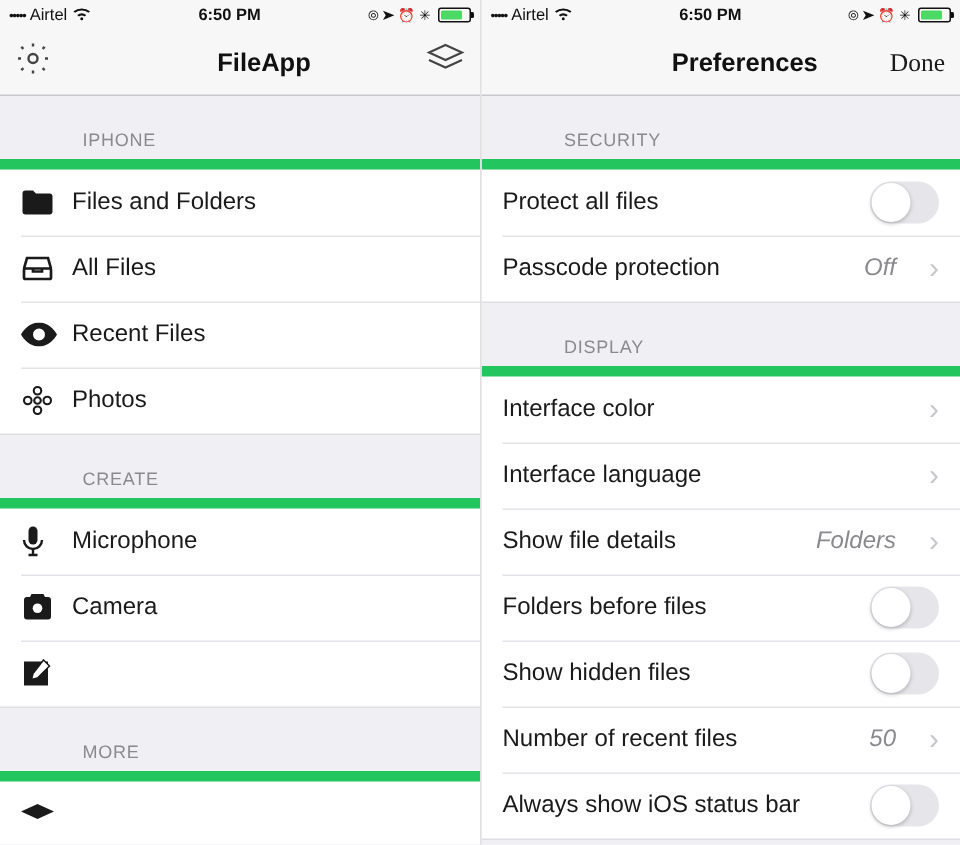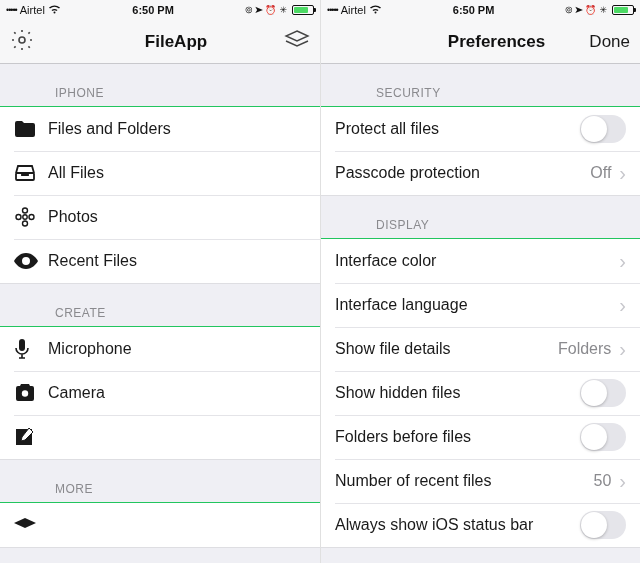--- a/index.html
+++ b/index.html
@@ -13,32 +13,32 @@
   .sb-center { flex: 1; text-align: center; font-weight: 600; }
   .dots { letter-spacing: -1px; font-size: 9px; }
   .sb-right { justify-content: flex-end; }
   .battery { width: 22px; height: 10px; border: 1px solid #111; border-radius: 2px; position: relative; margin-left: 2px; }
   .battery::after { content: ""; position: absolute; right: -3px; top: 2px; width: 2px; height: 4px; background: #111; border-radius: 0 1px 1px 0; }
   .battery .fill { position: absolute; left: 1px; top: 1px; bottom: 1px; width: 70%; background: #4cd964; border-radius: 1px; }
 
   
   .navbar { height: 44px; background: #f7f7f8; border-bottom: 1px solid #c8c8cc; display: flex; align-items: center; padding: 0 10px; position: relative; }
   .nav-title { position: absolute; left: 0; right: 0; text-align: center; font-size: 17px; font-weight: 600; color: #111; pointer-events: none; margin-left: 32px; }
-  .nav-left, .nav-right { width: 60px; display: flex; align-items: center; }
+  .nav-left, .nav-right { width: 60px; display: flex; align-items: center; font-family: Liberation Serif, serif; }
   .nav-right { justify-content: flex-end; margin-left: auto; }
   .nav-btn { font-size: 17px; color: #1a1a1a; }
 
   
   .section-header { padding: 22px 14px 6px 14px; font-size: 12px; letter-spacing: 0.5px; color: #8a8a8e; text-transform: uppercase; margin-left: 41px; }
-  .list { background: #fff; border-top: 1px solid #22c55e; border-bottom: 1px solid #dedee2; }
+  .list { background: #fff; border-top: 7px solid #22c55e; border-bottom: 1px solid #dedee2; }
   .row { display: flex; align-items: center; min-height: 44px; padding: 0 14px; position: relative; }
   .row + .row::before { content: ""; position: absolute; left: 14px; right: 0; top: 0; height: 1px; background: #e4e4e8; }
   .row .icon { width: 34px; display: flex; align-items: center; justify-content: flex-start; color: #111; }
   .row .label { flex: 1; font-size: 16px; color: #1a1a1a; }
-  .row .value { font-size: 16px; color: #8a8a8e; margin-right: 8px; }
+  .row .value { font-size: 16px; color: #8a8a8e; margin-right: 22px; font-style: italic; }
   .chevron { color: #c7c7cc; font-size: 20px; line-height: 1; }
 
   
   .prefs .row .label { padding-left: 0; }
 
   
   .switch { width: 46px; height: 28px; border-radius: 14px; background: #e5e5ea; position: relative; }
   .switch .knob { width: 26px; height: 26px; border-radius: 50%; background: #fff; box-shadow: 0 1px 3px rgba(0,0,0,0.25); position: absolute; top: 1px; left: 1px; }
 
   .scroll { flex: 1; overflow-y: hidden; }
@@ -101,38 +101,38 @@
         <span class="icon">
             <svg width="22" height="18" viewBox="0 0 22 18" fill="none" stroke="#1a1a1a" stroke-width="1.8">
               <rect x="2" y="9" width="18" height="7" rx="1"></rect>
               <path d="M2 9l2-7h14l2 7M8 9v2h6V9"></path>
             </svg>
           </span>
         <span class="label">All Files</span>
       </div>
       <div class="row">
         <span class="icon">
+            <svg width="24" height="16" viewBox="0 0 24 16">
+              <path d="M12 0C6 0 1.5 5 0 8c1.5 3 6 8 12 8s10.5-5 12-8c-1.5-3-6-8-12-8zm0 12a4 4 0 110-8 4 4 0 010 8z" fill="#1a1a1a"></path>
+            </svg>
+          </span>
+        <span class="label">Recent Files</span>
+      </div>
+      <div class="row">
+        <span class="icon">
             <svg width="22" height="22" viewBox="0 0 22 22" fill="none" stroke="#1a1a1a" stroke-width="1.4">
               <circle cx="11" cy="11" r="2.2"></circle>
               <circle cx="11" cy="4.5" r="2.5"></circle>
               <circle cx="11" cy="17.5" r="2.5"></circle>
               <circle cx="4.5" cy="11" r="2.5"></circle>
               <circle cx="17.5" cy="11" r="2.5"></circle>
             </svg>
           </span>
         <span class="label">Photos</span>
       </div>
-      <div class="row">
-        <span class="icon">
-            <svg width="24" height="16" viewBox="0 0 24 16">
-              <path d="M12 0C6 0 1.5 5 0 8c1.5 3 6 8 12 8s10.5-5 12-8c-1.5-3-6-8-12-8zm0 12a4 4 0 110-8 4 4 0 010 8z" fill="#1a1a1a"></path>
-            </svg>
-          </span>
-        <span class="label">Recent Files</span>
-      </div>
     </div>
 
     <div class="section-header">CREATE</div>
     <div class="list">
       <div class="row">
         <span class="icon">
             <svg width="16" height="22" viewBox="0 0 16 22">
               <rect x="5" y="1" width="6" height="12" rx="3" fill="#1a1a1a"></rect>
               <path d="M2 10a6 6 0 0012 0M8 16v4M5 20h6" stroke="#1a1a1a" stroke-width="1.6" fill="none"></path>
             </svg>
@@ -224,27 +224,27 @@
       <div class="row">
         <span class="label">Interface language</span>
         <span class="chevron">›</span>
       </div>
       <div class="row">
         <span class="label">Show file details</span>
         <span class="value">Folders</span>
         <span class="chevron">›</span>
       </div>
       <div class="row">
+        <span class="label">Folders before files</span>
+        <div class="switch">
+            <div class="knob"></div>
+          </div>
+      </div>
+      <div class="row">
         <span class="label">Show hidden files</span>
-        <div class="switch">
-            <div class="knob"></div>
-          </div>
-      </div>
-      <div class="row">
-        <span class="label">Folders before files</span>
         <div class="switch">
             <div class="knob"></div>
           </div>
       </div>
       <div class="row">
         <span class="label">Number of recent files</span>
         <span class="value">50</span>
         <span class="chevron">›</span>
       </div>
       <div class="row">

